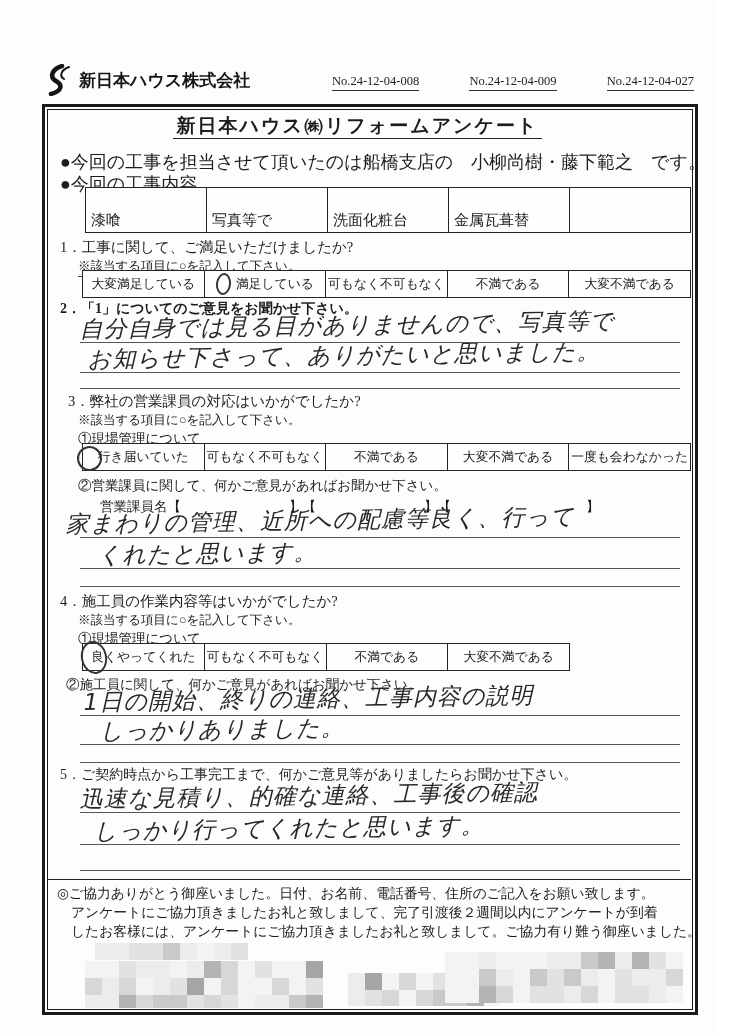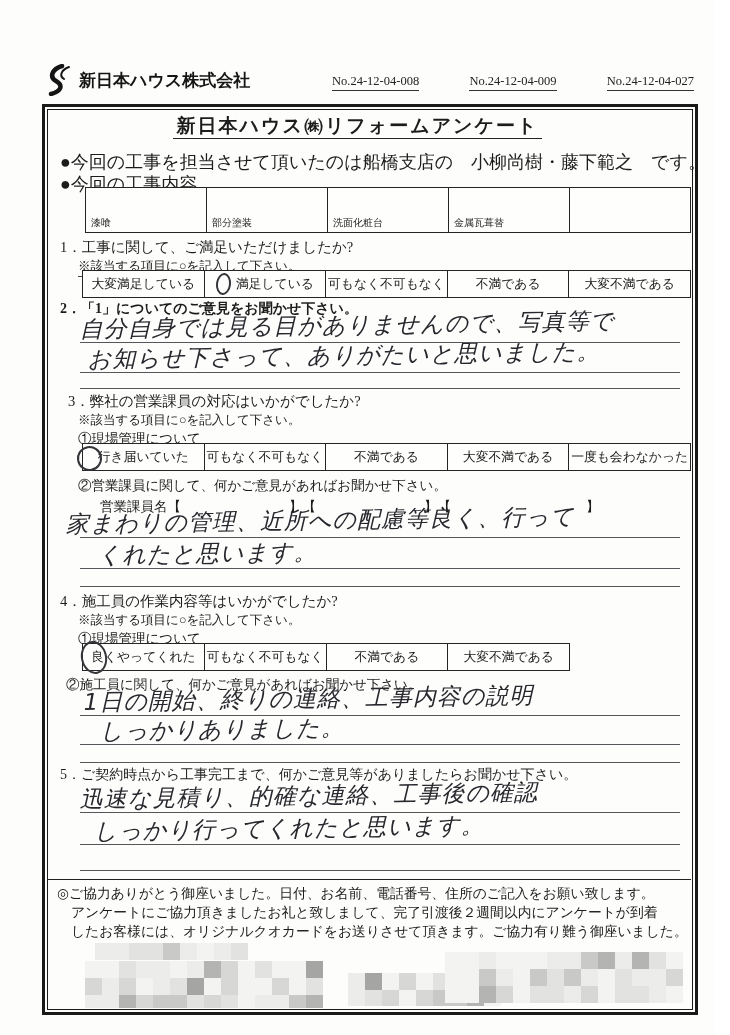--- a/index.html
+++ b/index.html
@@ -32,21 +32,21 @@
   .note{ font-size:12.5px; }
   .note.u{ border-bottom:1px solid #444; padding-bottom:1px; }
   .sub{ font-size:13.5px; }
   
   .tbl{ position:absolute; display:flex; border:1.5px solid #242424; background:#fefefd; }
   .tbl .cell{
     position:relative; flex:1; border-left:1.5px solid #242424; display:flex; align-items:center;
     justify-content:center; font-size:12.8px; white-space:nowrap; overflow:visible;
   }
   .tbl .cell:first-child{ border-left:none; }
-  .work-tbl .cell{ align-items:flex-end; justify-content:flex-start; padding:2px 5px; font-size:10px; }
+  .work-tbl .cell{ align-items:flex-end; justify-content:flex-start; padding:2px 5px; font-size:15px; }
   
   .circle-mark{ border:2px solid #35353a; border-radius:50%; display:inline-block; }
   .c-inline{ width:11px; height:18px; transform:rotate(7deg); margin-right:5px; flex:none; }
   .c-abs{ position:absolute; }
   
   .rule-row{
     position:absolute; border-bottom:1.3px solid #56565a; display:flex; align-items:flex-end; overflow:visible;
   }
   .hand{
     font-family:"DejaVu Sans","Liberation Sans",sans-serif; font-style:italic; font-weight:400;
@@ -91,21 +91,21 @@
   </div>
 
   <div class="abs bullet" style="left:60px; top:150px;">●今回の工事を担当させて頂いたのは船橋支店の　小柳尚樹・藤下範之　です。</div>
   <div class="abs bullet" style="left:60px; top:172px;">●今回の工事内容</div>
 
   <div class="tbl work-tbl" style="left:85px; top:187px; width:604px; height:44px;">
     <div class="cell">
         <span>漆喰</span>
       </div>
     <div class="cell">
-        <span>部分塗装</span>
+        <span>写真等で</span>
       </div>
     <div class="cell">
         <span>洗面化粧台</span>
       </div>
     <div class="cell">
         <span>金属瓦葺替</span>
       </div>
     <div class="cell">
         <span></span>
       </div>
@@ -206,21 +206,21 @@
     <span class="hand">迅速な見積り、的確な連絡、工事後の確認</span>
   </div>
   <div class="rule-row" style="left:80px; top:812px; width:600px; height:32px;">
     <span class="hand" style="margin-left:14px;">しっかり行ってくれたと思います。</span>
   </div>
   <div class="rule-row" style="left:80px; top:844px; width:600px; height:26px;"></div>
 
   <div class="divider" style="left:48px; top:879px; width:643px;"></div>
   <div class="abs footer-line" style="left:57px; top:885px;">◎ご協力ありがとう御座いました。日付、お名前、電話番号、住所のご記入をお願い致します。</div>
   <div class="abs footer-line" style="left:71px; top:904px;">アンケートにご協力頂きましたお礼と致しまして、完了引渡後２週間以内にアンケートが到着</div>
-  <div class="abs footer-line" style="left:71px; top:923px;">したお客様には、オリジナルクオカードをお送りさせて頂きます。ご協力有り難う御座いました。</div>
+  <div class="abs footer-line" style="left:71px; top:923px;">したお客様には、アンケートにご協力頂きましたお礼と致しまして。ご協力有り難う御座いました。</div>
 
   <div class="mosaic" style="left:95px; top:943px; width:153px; height:17px;">
       <i style="width: 17px; height: 17px; background: rgb(236, 236, 234);"></i>
       <i style="width: 17px; height: 17px; background: rgb(236, 236, 234);"></i>
       <i style="width: 17px; height: 17px; background: rgb(226, 226, 224);"></i>
       <i style="width: 17px; height: 17px; background: rgb(226, 226, 224);"></i>
       <i style="width: 17px; height: 17px; background: rgb(201, 201, 199);"></i>
       <i style="width: 17px; height: 17px; background: rgb(236, 236, 234);"></i>
       <i style="width: 17px; height: 17px; background: rgb(243, 243, 241);"></i>
       <i style="width: 17px; height: 17px; background: rgb(236, 236, 234);"></i>

